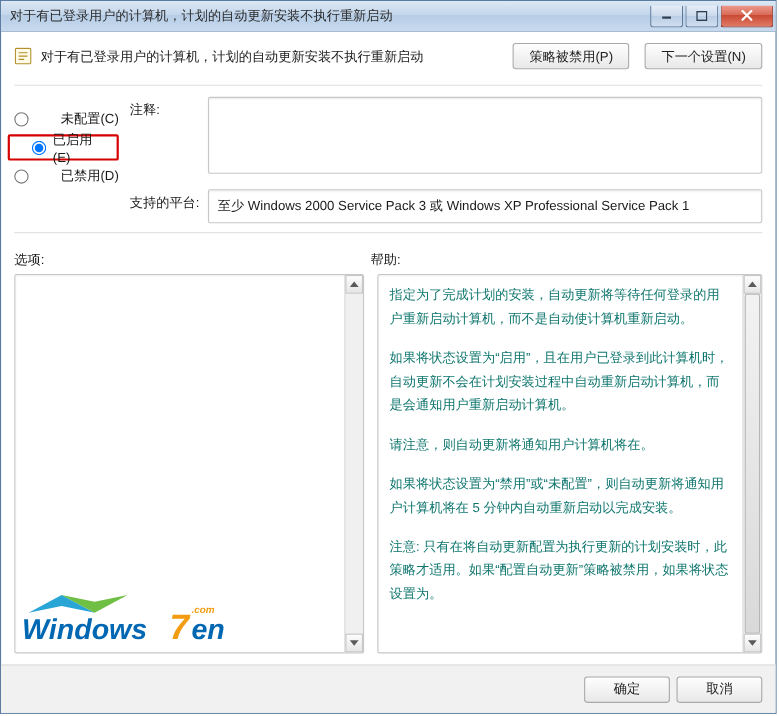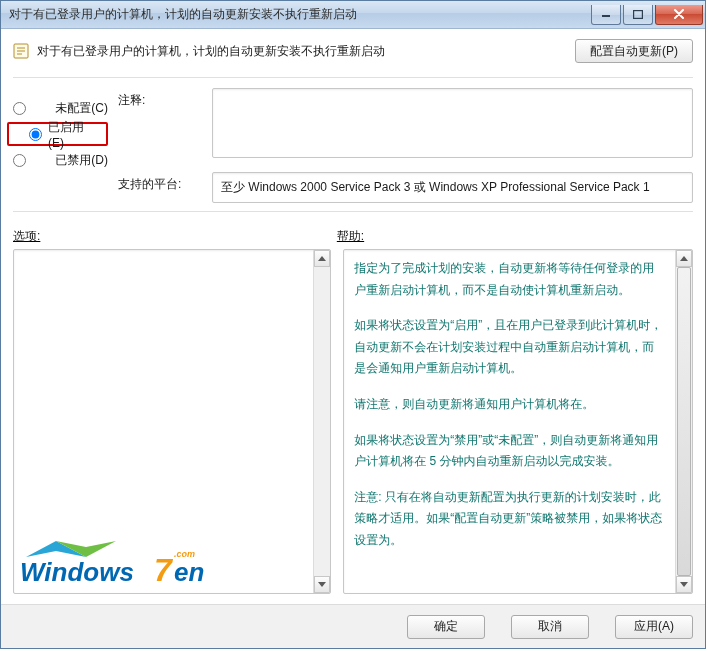--- a/index.html
+++ b/index.html
@@ -17,39 +17,39 @@
   .header-title { flex: 1; color: #1a1a1a; font-weight: normal; }
   .nav-btn { height: 24px; padding: 0 14px; background: linear-gradient(to bottom,#fefefe,#e8e8e8); border: 1px solid #a9a9a9; border-radius: 3px; font-size: 12px; color: #222; }
   .nav-btn + .nav-btn { margin-left: 6px; }
   .divider { height: 1px; background: #e0e0e0; margin: 4px 0 6px; }
   .upper { display: flex; gap: 10px; }
   .radios { width: 95px; padding-top: 6px; }
   .radio-row { display: flex; align-items: center; gap: 6px; height: 28px; color: #1a1a1a; justify-content: space-between; }
   .radio-row input { margin: 0; }
   .radio-highlight { border: 2px solid #d60000; border-radius: 2px; padding: 0 20px; margin-left: -6px; height: 24px; }
   .fields { flex: 1; display: flex; flex-direction: column; gap: 14px; }
-  .field-row { display: grid; grid-template-columns: 70px 1fr; gap: 24px; align-items: flex-start; }
+  .field-row { display: grid; grid-template-columns: 70px 1fr; gap: 1px; align-items: flex-start; }
   .field-label { text-align: left; padding-top: 4px; color: #1a1a1a; }
   .textarea { width: 100%; height: 70px; resize: none; border: 1px solid #c7c7c7; border-radius: 2px; padding: 4px; background: #fff; box-shadow: inset 0 1px 2px rgba(0,0,0,0.08); }
   .platform { width: 100%; border: 1px solid #c7c7c7; border-radius: 2px; padding: 6px 8px; background: #fff; color: #1a1a1a; box-shadow: inset 0 1px 2px rgba(0,0,0,0.08); }
-  .section-row { display: flex; margin-top: 6px; text-decoration: underline; }
+  .section-row { display: flex; margin-top: 6px; }
   .section-row .col-label { flex: 1; color: #1a1a1a; }
   .section-row .col-label.right { flex: 1.1; }
   .panels { display: flex; gap: 12px; flex: 1; min-height: 0; }
   .panel { flex: 1; border: 1px solid #c7c7c7; border-radius: 2px; background: #fff; box-shadow: inset 0 1px 2px rgba(0,0,0,0.08); position: relative; overflow: hidden; }
   .panel .scroll-area { position: absolute; inset: 0 17px 0 0; padding: 8px 10px; overflow: hidden; }
   .panel.right .scroll-area { color: #0f766e; line-height: 1.8; }
   .panel.right { flex: 1.1; }
   .para { margin-bottom: 14px; }
   .scrollbar-v { position: absolute; top: 0; right: 0; width: 17px; height: 100%; background: #f0f0f0; border-left: 1px solid #dcdcdc; display: flex; flex-direction: column; }
   .sb-btn { height: 17px; background: linear-gradient(#fdfdfd,#e6e6e6); border: 1px solid #c7c7c7; display: flex; align-items: center; justify-content: center; }
   .sb-track { flex: 1; position: relative; }
   .sb-thumb { position: absolute; left: 1px; right: 1px; top: 0; height: 90px; background: linear-gradient(#f2f2f2,#d9d9d9); border: 1px solid #b5b5b5; border-radius: 2px; }
   .logo { position: absolute; left: 6px; bottom: 6px; font-weight: bold; font-style: italic; }
-  .footer { height: 44px; border-top: 1px solid #dcdcdc; background: #f1f1f1; display: flex; align-items: center; justify-content: flex-end; padding: 0 12px; gap: 20px; }
+  .footer { height: 44px; border-top: 1px solid #dcdcdc; background: #f1f1f1; display: flex; align-items: center; justify-content: flex-end; padding: 0 12px; gap: 0; }
   .footer .nav-btn { min-width: 78px; }
   .arrow { width:0; height:0; border-left:4px solid transparent; border-right:4px solid transparent; }
   .arrow.up { border-bottom:5px solid #5a5a5a; }
   .arrow.down { border-top:5px solid #5a5a5a; }
 </style>
 </head>
 <body>
 
 <div class="window">
   <div class="titlebar">
@@ -73,21 +73,22 @@
     </div>
   </div>
 
   <div class="content">
     <div class="header-row">
       <svg class="header-icon" viewBox="0 0 16 16">
         <rect x="1" y="1" width="14" height="14" rx="1" fill="#fffbe6" stroke="#b38e2e"></rect>
         <path d="M4 5h8M4 8h8M4 11h5" stroke="#b38e2e" stroke-width="1"></path>
       </svg>
       <div class="header-title">对于有已登录用户的计算机，计划的自动更新安装不执行重新启动</div>
-      <button class="nav-btn">配置自动更新(P)</button>
+      <button class="nav-btn">策略被禁用(P)</button>
+      <button class="nav-btn">下一个设置(N)</button>
     </div>
 
     <div class="divider"></div>
 
     <div class="upper">
       <div class="radios">
         <label class="radio-row">
           <input type="radio" name="state" style="">
           <span>未配置(C)</span>
         </label>
@@ -162,15 +163,14 @@
               <span class="arrow down"></span>
             </div>
         </div>
       </div>
     </div>
   </div>
 
   <div class="footer">
     <button class="nav-btn">确定</button>
     <button class="nav-btn">取消</button>
-    <button class="nav-btn">应用(A)</button>
   </div>
 </div>
 
 </body></html>

